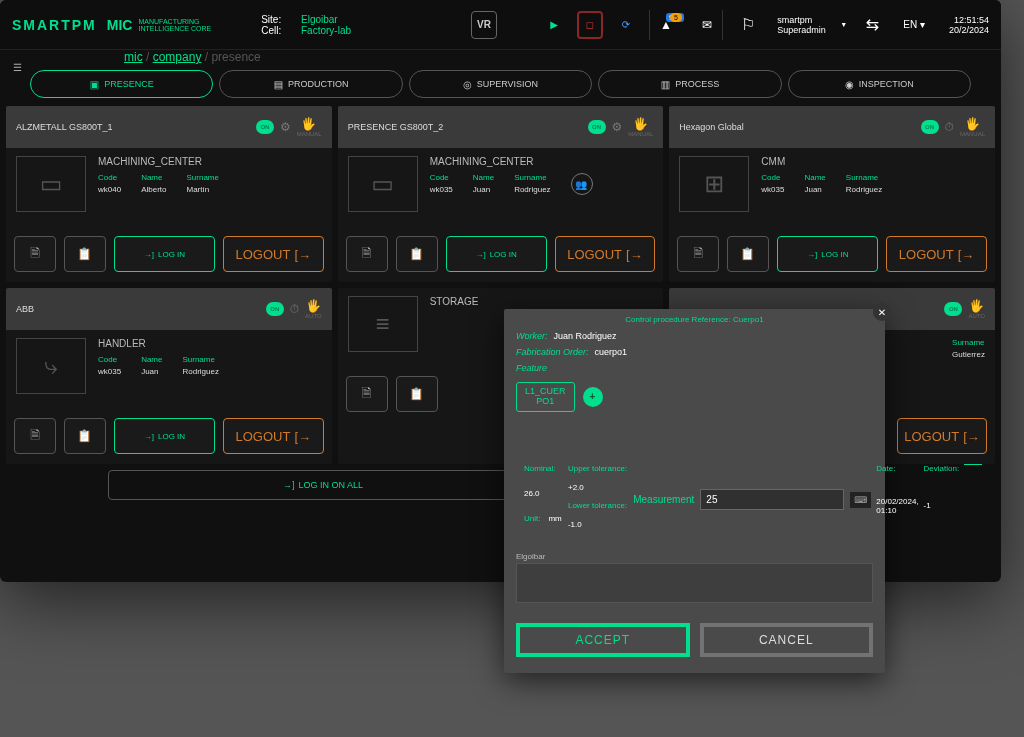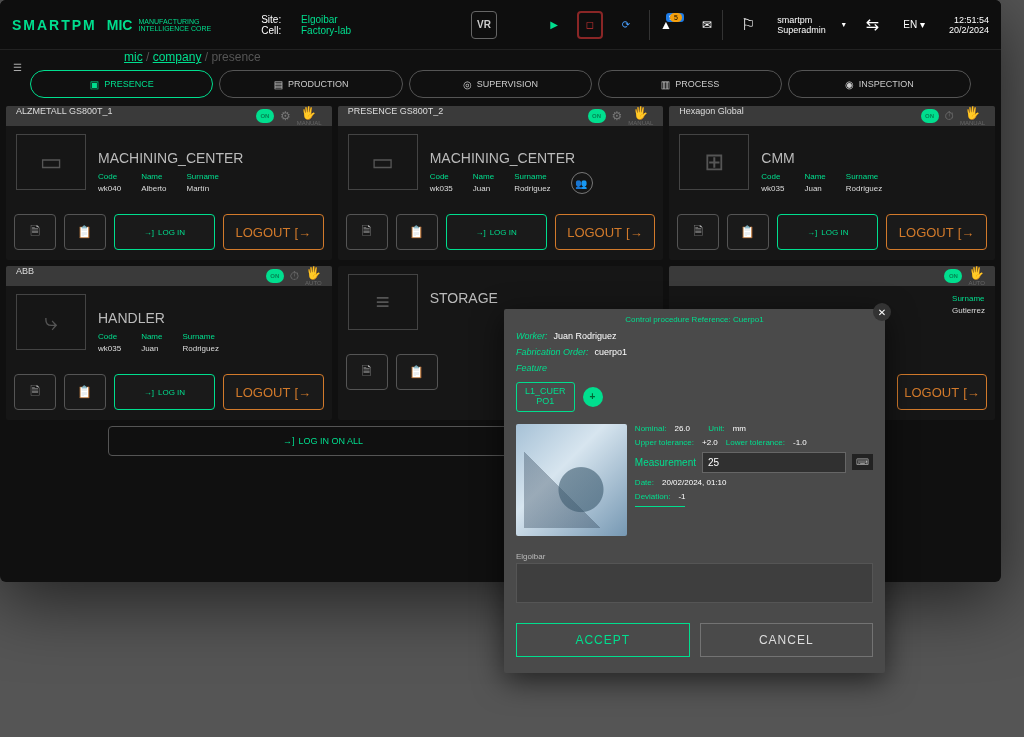--- a/index.html
+++ b/index.html
@@ -40,30 +40,30 @@
 
   
   .tabs { display:flex; gap:6px; padding:8px 30px; }
   .tab { flex:1; border:1px solid #555; border-radius:18px; height:28px; display:flex; align-items:center; justify-content:center; gap:5px; color:#ccc; font-size:9px; cursor:pointer; }
   .tab.active { border-color:#00de8e; color:#00de8e; }
   .tab-icn { font-size:10px; }
 
   
   .grid { display:grid; grid-template-columns:repeat(3, 1fr); gap:6px; padding:0 6px; }
   .card { background:#161616; border-radius:2px; overflow:hidden; }
-  .card-hdr { background:#3a3a3a; height:20px; display:flex; align-items:flex-start; justify-content:space-between; padding:0 10px; color:#ddd; font-size:9px; }
+  .card-hdr { background:#3a3a3a; height:42px; display:flex; align-items:center; justify-content:space-between; padding:0 10px; color:#ddd; font-size:9px; }
   .card-hdr-r { display:flex; align-items:center; gap:6px; }
   .dot-on { width:18px; height:14px; background:#00de8e; border-radius:8px; display:flex; align-items:center; justify-content:center; font-size:6px; color:#085; font-weight:bold; }
   .gear-i, .hand-i { color:#777; font-size:12px; }
   .pill-lbl { color:#666; font-size:6px; line-height:1; text-align:center; }
 
   .card-body { padding:8px 10px; display:flex; gap:12px; min-height:82px; }
   .machine-ic { width:70px; height:56px; border:1px solid #444; display:flex; align-items:center; justify-content:center; color:#555; font-size:24px; }
   .info { flex:1; }
-  .info .type { color:#bbb; font-size:14px; margin-bottom:6px;margin-top:16px; }
+  .info .type { color:#bbb; font-size:10px; margin-bottom:6px; }
   .info-row { display:flex; gap:20px; }
   .ic { display:flex; flex-direction:column; font-size:8px; }
   .ic .k { color:#00de8e; margin-bottom:3px; }
   .ic .v { color:#ddd; }
   .group-i { width:22px; height:22px; border:1px solid #777; border-radius:50%; display:flex; align-items:center; justify-content:center; color:#aaa; font-size:10px; }
 
   .card-ftr { display:flex; gap:8px; padding:6px 8px 10px; }
   .ftr-btn { border:1px solid #555; border-radius:4px; height:36px; display:flex; align-items:center; justify-content:center; background:#1a1a1a; color:#aaa; cursor:pointer; }
   .ftr-btn.sq { width:42px; font-size:12px; }
   .ftr-btn.login { flex:1; border-color:#00de8e; color:#00de8e; font-size:8px; gap:4px; }
@@ -80,36 +80,36 @@
   .m-row .mv { color:#fff; }
   .m-feat { padding:6px 12px; display:flex; align-items:center; gap:8px; }
   .chip { border:1px solid #00de8e; color:#00de8e; padding:4px 8px; border-radius:3px; font-size:9px; text-align:center; line-height:1.1; }
   .plus-btn { width:20px; height:20px; background:#00de8e; border-radius:50%; color:#063; display:flex; align-items:center; justify-content:center; font-weight:bold; cursor:pointer; }
 
   .m-main { display:flex; gap:8px; padding:6px 12px; }
   .m-img { width:155px; height:112px; background:linear-gradient(135deg,#a6c1d6,#d7e5ef 40%,#7698b3); border-radius:2px; position:relative; overflow:hidden; }
   .m-img::after{ content:""; position:absolute; inset:8px; background:
     radial-gradient(circle at 60% 60%, rgba(60,90,110,.6) 0 22px, transparent 23px),
     linear-gradient(45deg, rgba(40,60,80,.35) 0 40%, transparent 40%); }
-  .m-det { flex:1; display:flex; flex-direction:column; gap:5px; font-size:8px; }
+  .m-det { flex:1; display:flex; flex-direction:row; gap:5px; font-size:8px;margin-top:40px; }
   .kv-line { display:flex; flex-wrap:wrap; gap:3px 8px; }
   .kv-line .k { color:#00de8e; }
   .kv-line .v { color:#fff; }
   .meas-line { display:flex; align-items:center; gap:6px; }
   .meas-line .k { color:#00de8e; font-size:10px; }
   .meas-in { flex:1; background:#303030; border:1px solid #666; color:#fff; padding:4px 5px; font-size:10px; }
   .kb-i { background:#222; color:#aaa; padding:3px 4px; font-size:9px; cursor:pointer; }
   .hr { height:1px; background:#00de8e; width:50px; }
 
   .m-comment { margin:10px 12px 0; }
   .m-comment .cl { color:#bbb; font-size:8px; margin-bottom:2px; }
   .m-comment textarea { width:100%; height:40px; background:#3e3e3e; border:1px solid #555; resize:none; color:#eee; font-size:9px; padding:3px; }
 
   .m-ftr { display:flex; gap:10px; padding:18px 12px 4px; }
-  .m-btn { flex:1; height:34px; border:1px solid #737373; background:transparent; display:flex; align-items:center; justify-content:center; font-size:12px; letter-spacing:1px; cursor:pointer; }
+  .m-btn { flex:1; height:34px; border:4px solid #737373; background:transparent; display:flex; align-items:center; justify-content:center; font-size:12px; letter-spacing:1px; cursor:pointer; }
   .m-btn.accept { color:#00de8e; border-color:#00de8e; }
   .m-btn.cancel { color:#ddd; }
 
   
   .app-wrap { filter:drop-shadow(0 18px 35px rgba(0,0,0,0.6)); }
 </style>
 </head>
 <body>
 
 <div class="app-wrap">

